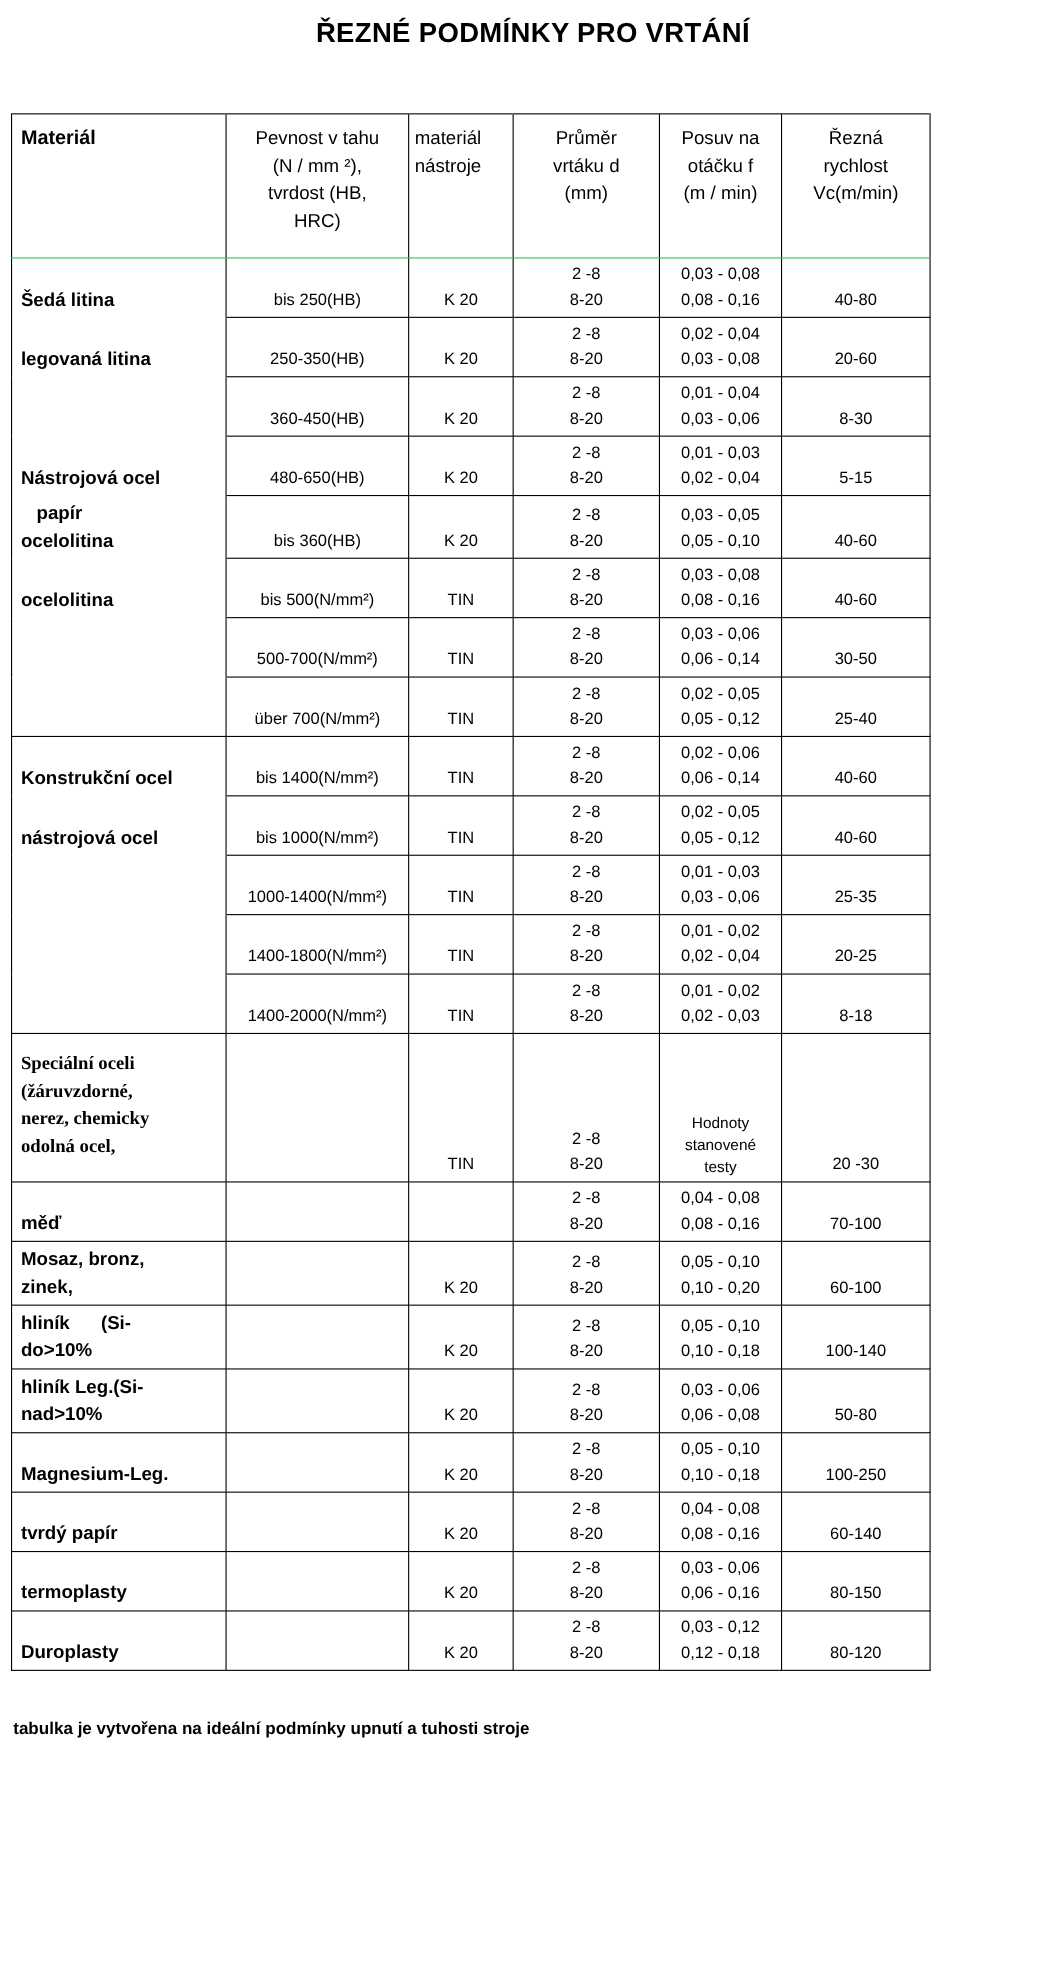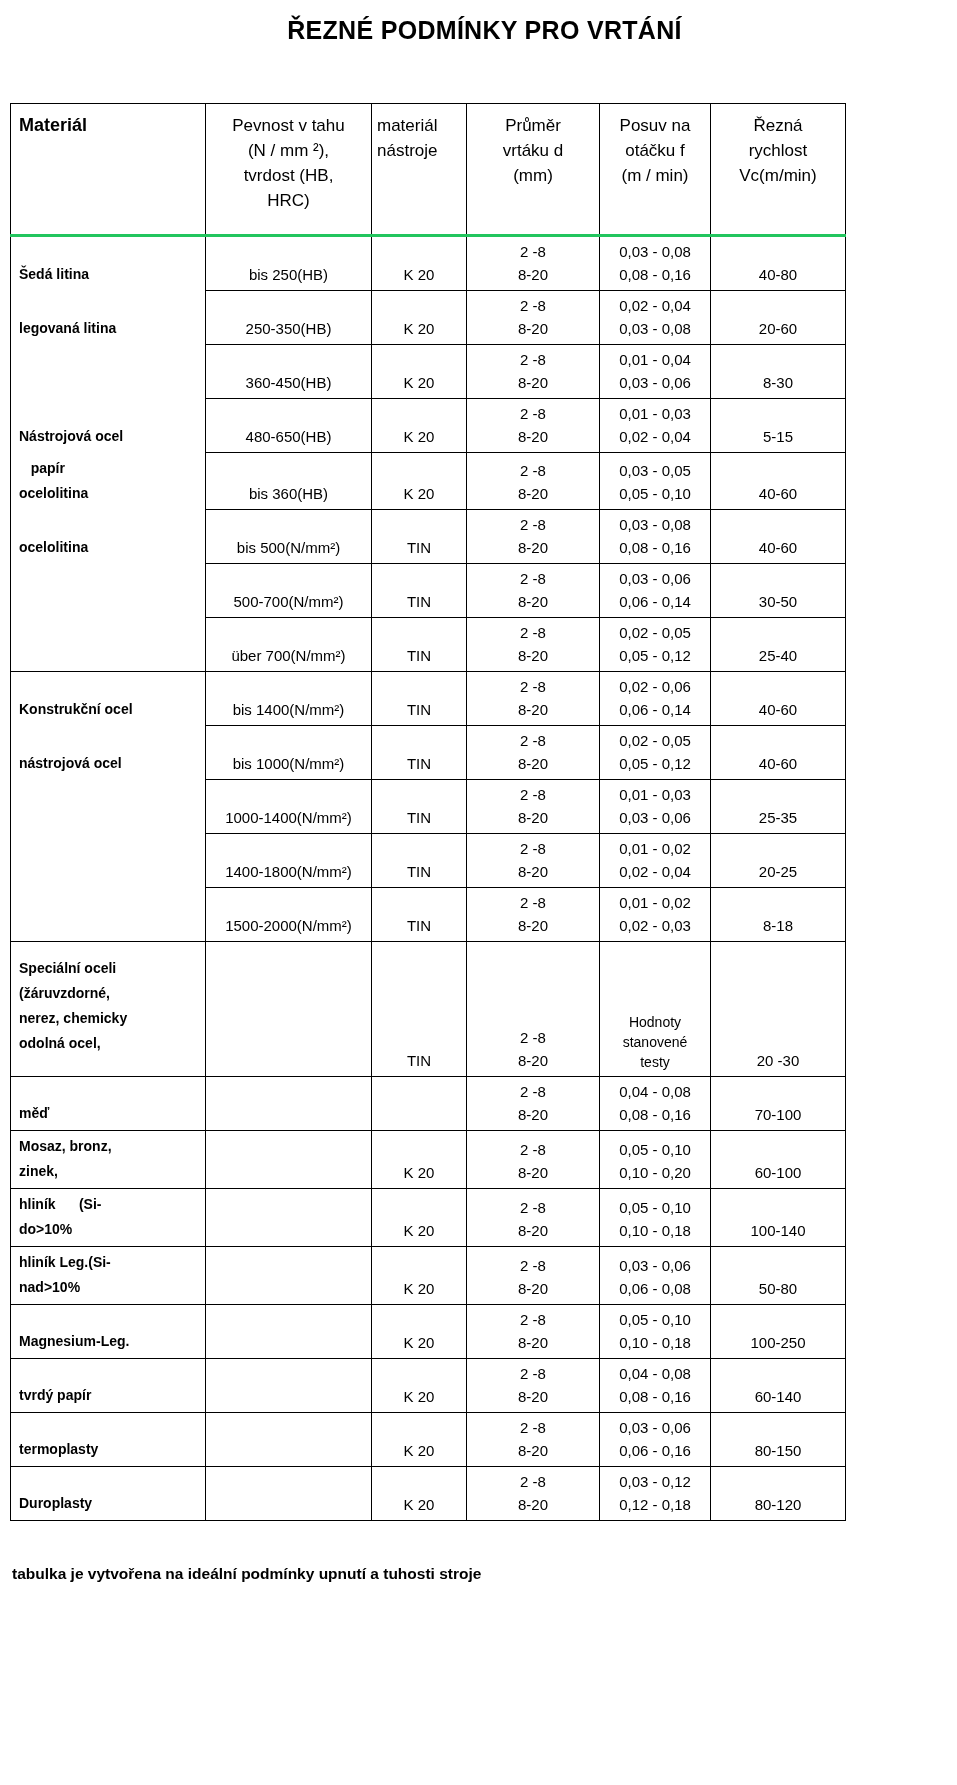--- a/index.html
+++ b/index.html
@@ -29,21 +29,21 @@
     margin-top: 58px;
   }
   table.cond th,
   table.cond td {
     border-left: 1px solid #000;
     border-right: 1px solid #000;
     white-space: pre-line;
     overflow: hidden;
   }
   thead th {
-    border-bottom: 3px solid #22c55e;
+    border-bottom: 1px solid #22c55e;
     vertical-align: top;
     height: 120px;
     padding-top: 9px;
     font-size: 17px;
     font-weight: normal;
     text-align: center;
     line-height: 25px;
   }
   thead th.h-material {
     text-align: left;
@@ -60,30 +60,31 @@
     font-size: 15px;
     text-align: center;
     vertical-align: bottom;
     line-height: 23px;
     padding: 3px 2px 4px 2px;
   }
   tbody td.c-material {
     text-align: left;
     padding-left: 8px;
     font-weight: bold;
-    font-size: 14px;
+    font-size: 17px;
     line-height: 25px;
     white-space: pre-wrap;
   }
   tbody td.no-bottom {
     border-bottom: none;
   }
   tbody td.top-align {
     vertical-align: top;
     padding-top: 14px;
+    font-family: Liberation Serif, serif;
   }
   tr.row-special td {
     height: 116px;
   }
   tr.row-special td.c-feed {
     font-size: 14px;
     line-height: 20px;
   }
   .footnote {
     margin: 44px 0 0 2px;
@@ -242,21 +243,21 @@
         <td class="c-strength">1400-1800(N/mm²)</td>
         <td class="c-tool">TIN</td>
         <td class="c-diameter">2 -8
 8-20</td>
         <td class="c-feed">0,01 - 0,02
 0,02 - 0,04</td>
         <td class="c-speed">20-25</td>
       </tr>
       <tr>
         <td class="c-material"></td>
-        <td class="c-strength">1500-2000(N/mm²)</td>
+        <td class="c-strength">1400-2000(N/mm²)</td>
         <td class="c-tool">TIN</td>
         <td class="c-diameter">2 -8
 8-20</td>
         <td class="c-feed">0,01 - 0,02
 0,02 - 0,03</td>
         <td class="c-speed">8-18</td>
       </tr>
       <tr class="row-special">
         <td class="c-material top-align">Speciální oceli
 (žáruvzdorné,

